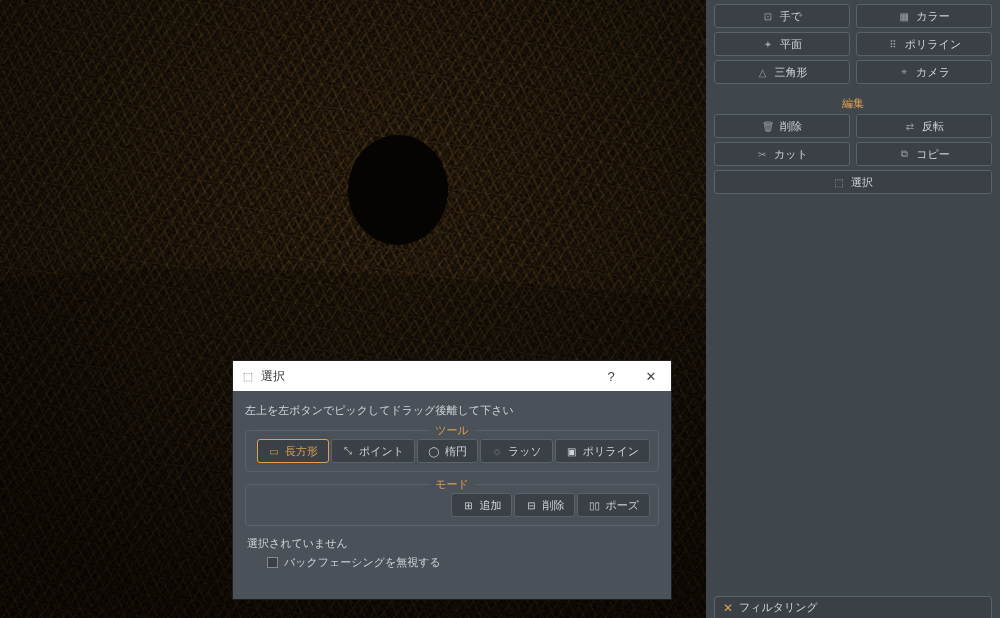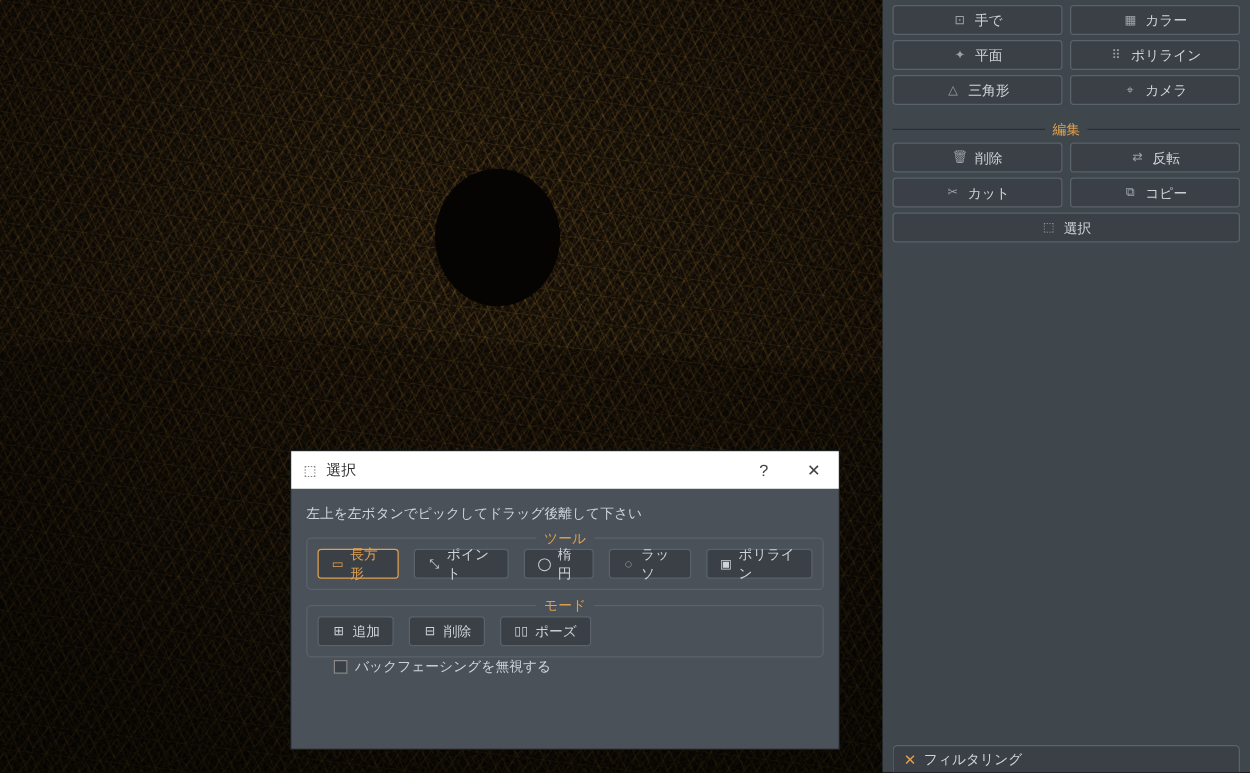--- a/index.html
+++ b/index.html
@@ -22,21 +22,21 @@
   .btn-row { display: flex; gap: 6px; margin-top: 4px; }
   .sb-btn {
     flex: 1; height: 24px; background: #3a4046; border: 1px solid #5a626a;
     border-radius: 3px; color: #cfd4d9; font-size: 11px;
     display: flex; align-items: center; justify-content: center; gap: 6px;
     cursor: pointer;
   }
   .sb-btn-single { width: 135px; }
   .sb-btn .ic { width: 12px; height: 12px; display: flex; align-items:center; justify-content:center; color:#9aa1a7; font-size:10px;}
   .section-title-row {
-    display:flex; align-items:center; margin-top:12px; height:14px;
+    display:flex; align-items:center; margin-top:12px; height:14px;flex-direction:column;
   }
   .section-title-row .line { flex:1; height:1px; background:#2a2f33; }
   .section-title-row .lbl { color:#e0a050; font-size:11px; padding:0 6px; }
 
   .filter-tab {
     position:absolute; left:8px; right:8px; bottom:0; height:22px;
     border-top-left-radius:4px; border-top-right-radius:4px;
     background:#3a4046; border:1px solid #5a626a; border-bottom:none;
     display:flex; align-items:center; gap:6px; padding:0 8px;
     color:#cfd4d9; font-size:11px; cursor:pointer;
@@ -54,21 +54,21 @@
     padding-left:8px;
   }
   .dlg-titlebar .ic { width:14px;height:14px; display:flex;align-items:center;justify-content:center;color:#555;font-size:11px;margin-right:6px;}
   .dlg-titlebar .title { color:#333; font-size:12px; }
   .dlg-titlebar .spacer { flex:1; }
   .dlg-titlebar .tbtn { width:40px; height:30px; display:flex; align-items:center; justify-content:center; color:#444; font-size:13px; cursor:pointer;}
   .dlg-body { flex:1; padding:8px 12px 10px 12px; color:#cfd4d9; font-size:12px; position:relative;}
   .dlg-body .instr { font-size:11px; margin:4px 0 8px 0; }
   .fieldset {
     border:1px solid #5a626a; border-radius:4px; padding:8px 8px;
-    display:flex; gap:12px; justify-content:flex-start; position:relative;
+    display:flex; gap:2px; justify-content:flex-end; position:relative;
     margin-top:12px;
   }
   .fieldset .legend {
     position:absolute; top:-8px; left:50%; transform:translateX(-50%);
     background:#4a5158; padding:0 6px; color:#e0a050; font-size:11px;
   }
   .t-btn {
     height:24px; padding:0 10px; background:#3a4046; border:1px solid #5a626a;
     border-radius:3px; color:#cfd4d9; font-size:11px;
     display:flex; align-items:center; gap:5px; cursor:pointer;
@@ -226,20 +226,21 @@
       <div class="t-btn">
           <span class="ic">⊟</span>
           <span>削除</span>
         </div>
       <div class="t-btn">
           <span class="ic">▯▯</span>
           <span>ポーズ</span>
         </div>
     </div>
 
+    <div class="status">選択されていません</div>
     <div class="checks">
       <label class="chk">
           <span class="box"></span>
           <span>バックフェーシングを無視する</span>
         </label>
     </div>
   </div>
 </div>
 
 </body></html>

